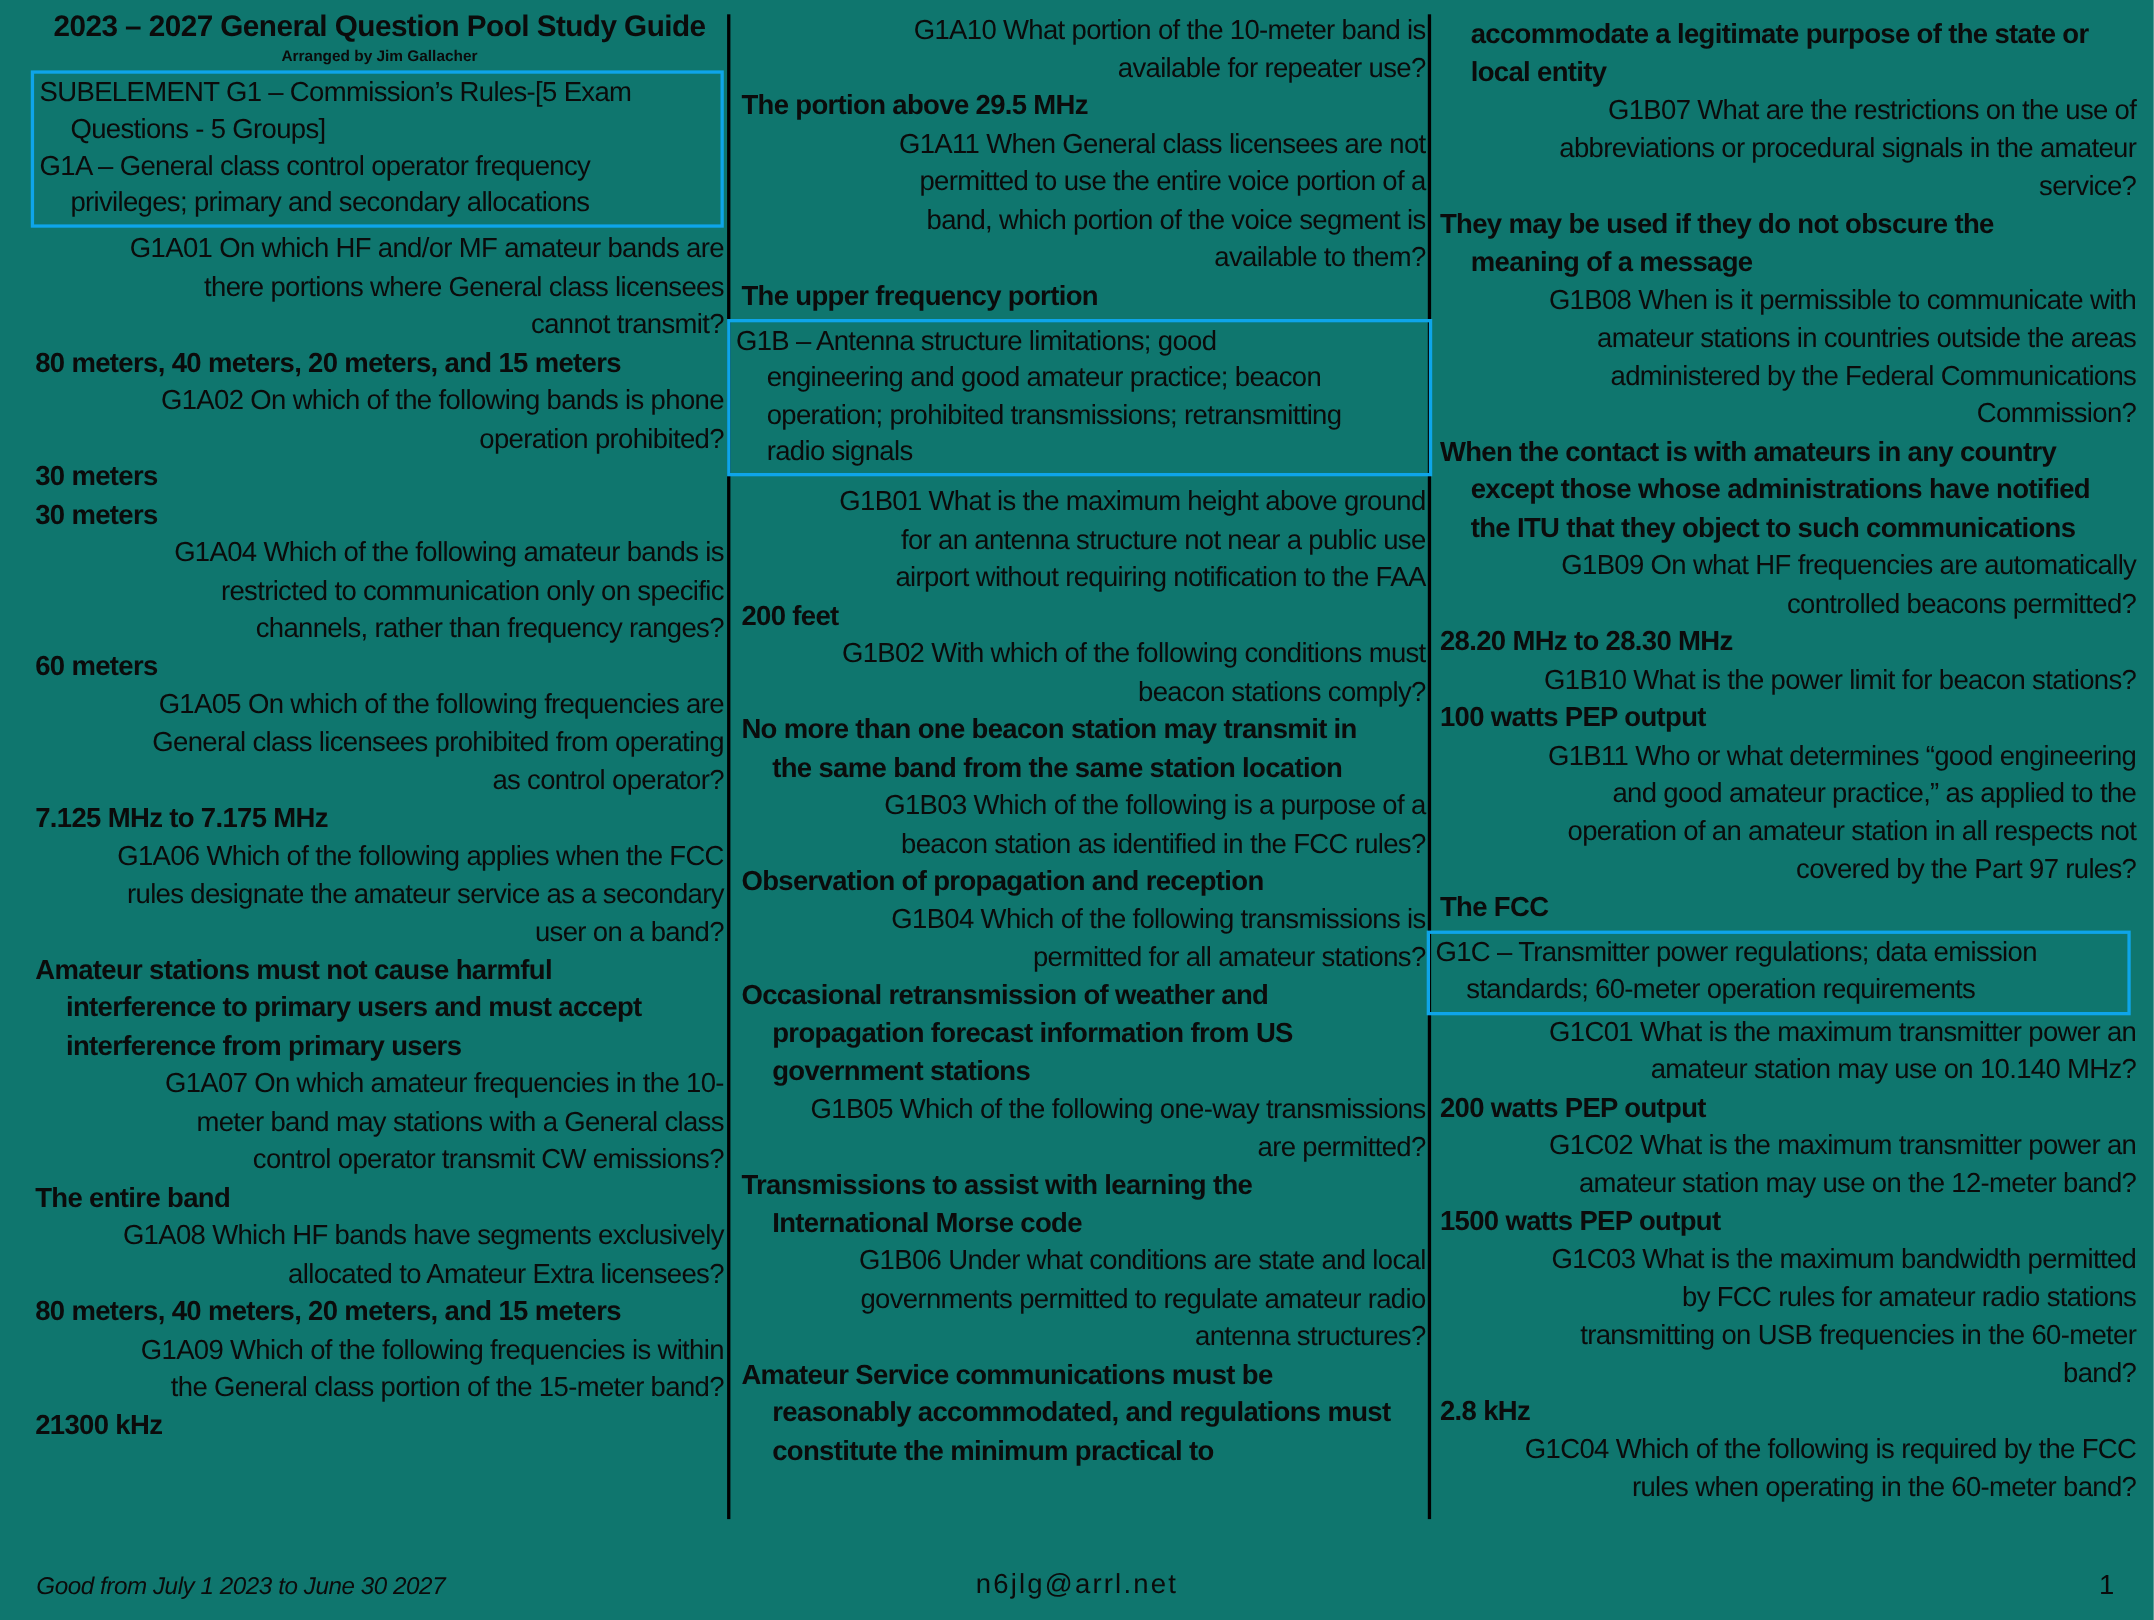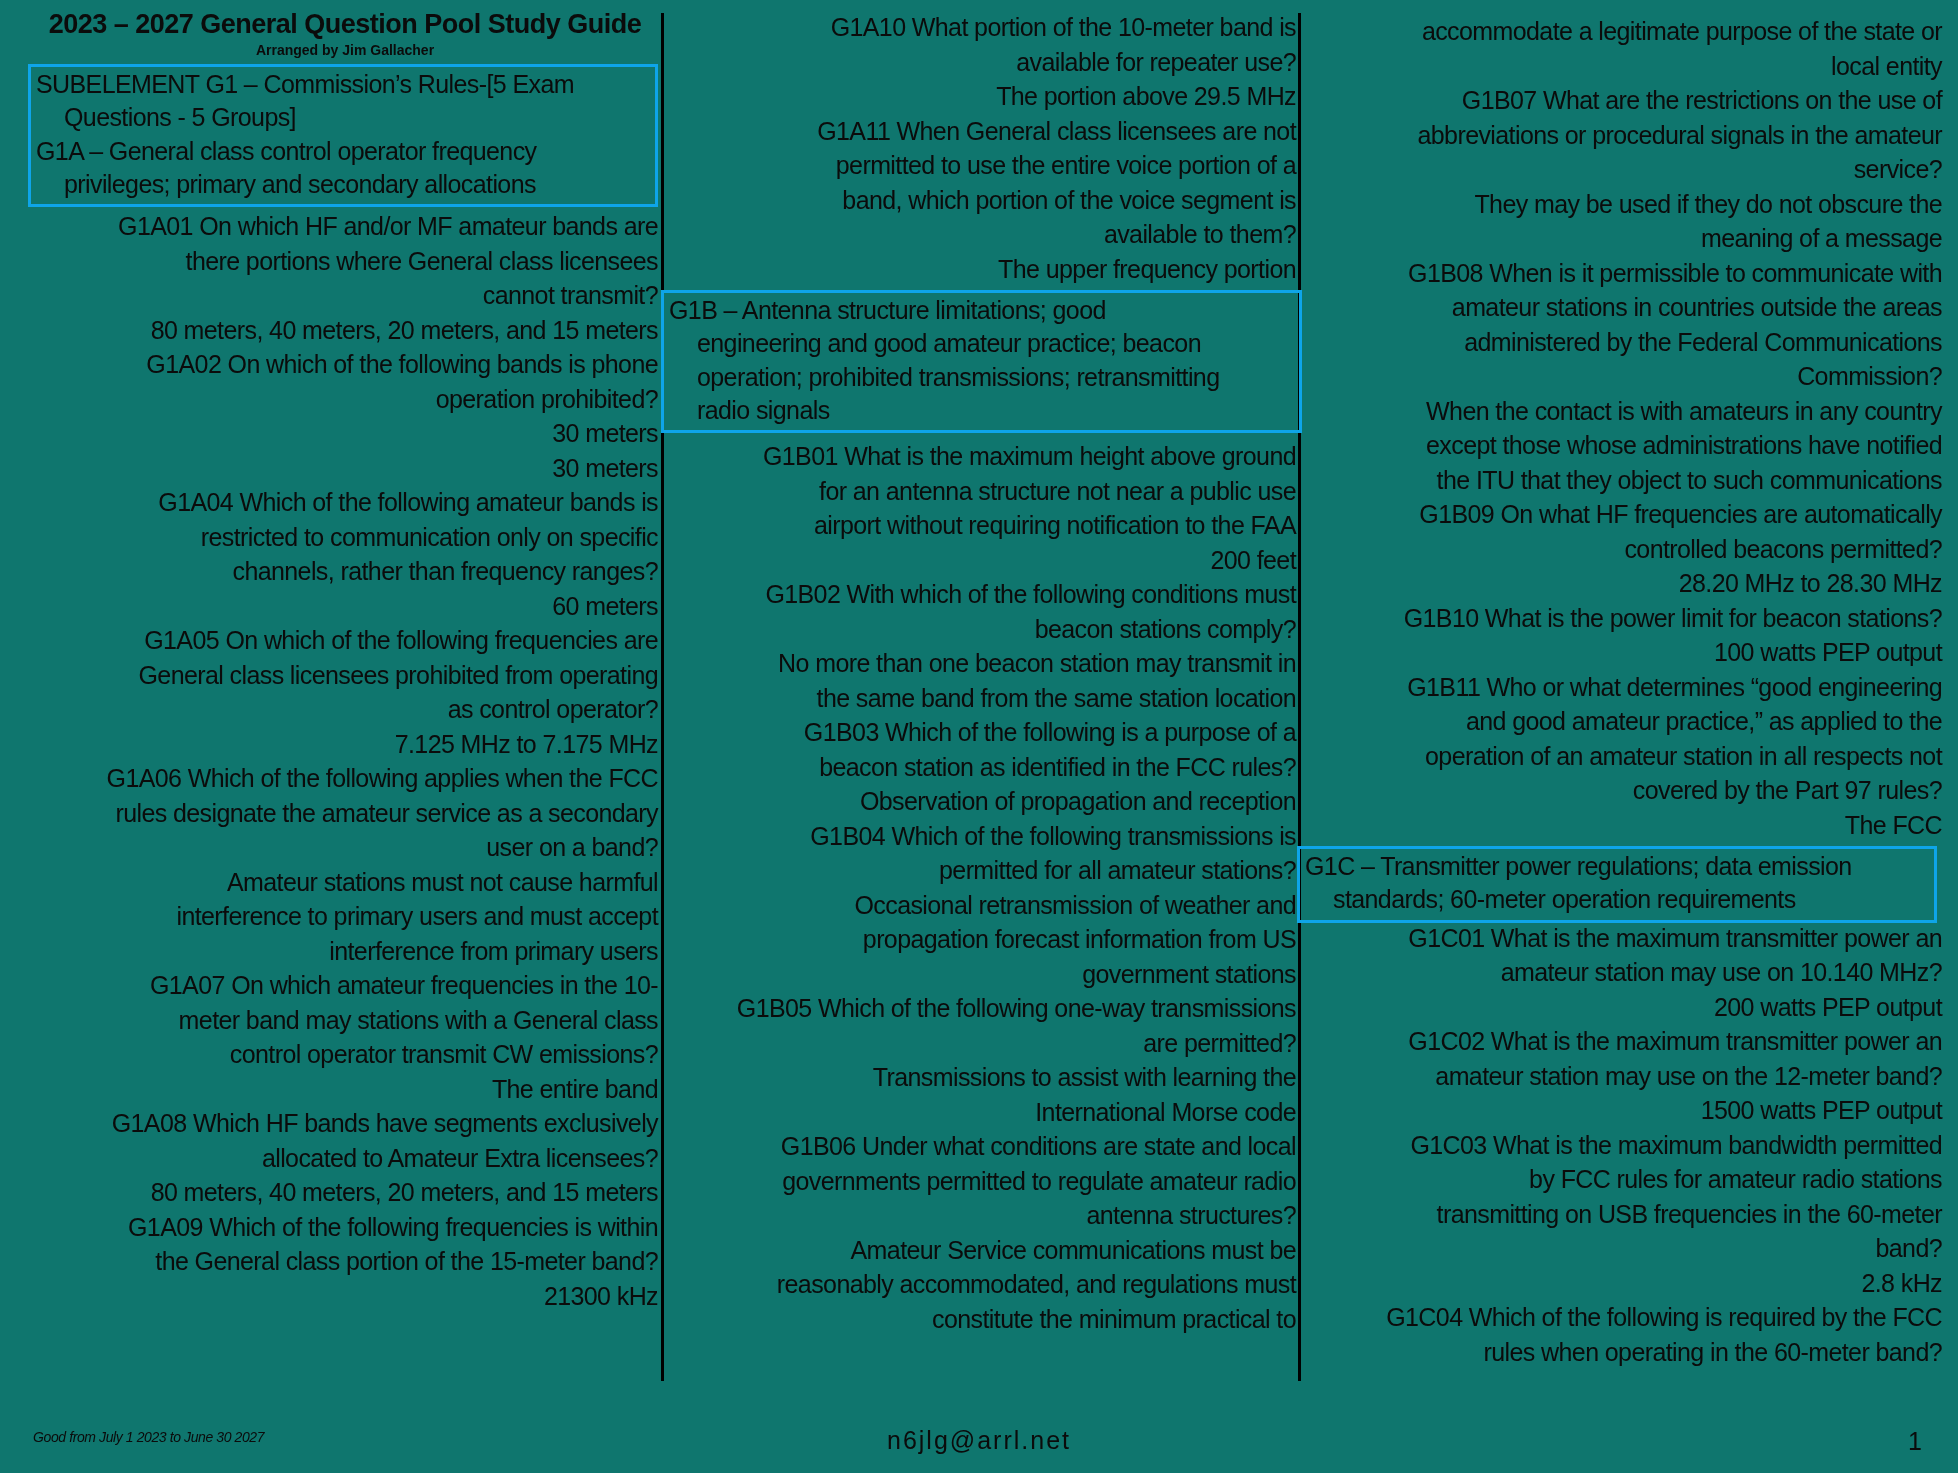--- a/index.html
+++ b/index.html
@@ -25,31 +25,31 @@
 
   .ln{line-height:34.5px;white-space:pre;}
   .ln.wrap{padding-left:28px;}
 
   .block.title{font-size:27px;font-weight:bold;text-align:center;letter-spacing:-0.5px;}
   .block.title .ln{line-height:32px;white-space:normal;}
   .block.subtitle{font-size:14px;font-weight:bold;text-align:center;letter-spacing:0;}
   .block.subtitle .ln{line-height:20px;white-space:normal;}
 
   .block.question{font-weight:normal;text-align:right;}
-  .block.answer{font-weight:normal;text-align:right;}
+  .block.answer{font-weight:bold;}
 
   .block.box{border:3px solid #0ea5e9;padding:1px 4px 3px 5px;margin:4px 0 2px 0;}
   .block.box .ln{line-height:33.3px;}
   #col1 .block.box{margin-left:-4px;margin-right:0;}
   #col2 .block.box{margin-left:-13px;margin-right:-6px;margin-bottom:6px;}
   #col3 .block.box{margin-left:-12px;margin-right:5px;margin-bottom:-2px;}
 
   .footer-left{
     position:absolute;left:33px;top:1429px;
-    font-style:italic;font-size:14px;letter-spacing:-0.4px;
+    font-style:italic;font-size:22px;letter-spacing:-0.4px;
   }
   .footer-center{
     position:absolute;left:0;top:1426px;width:100%;
     text-align:center;font-weight:normal;font-size:25px;letter-spacing:2px;
   }
   .footer-page{
     position:absolute;right:36px;top:1427px;font-size:25px;letter-spacing:0;
   }
 </style>
 </head>

